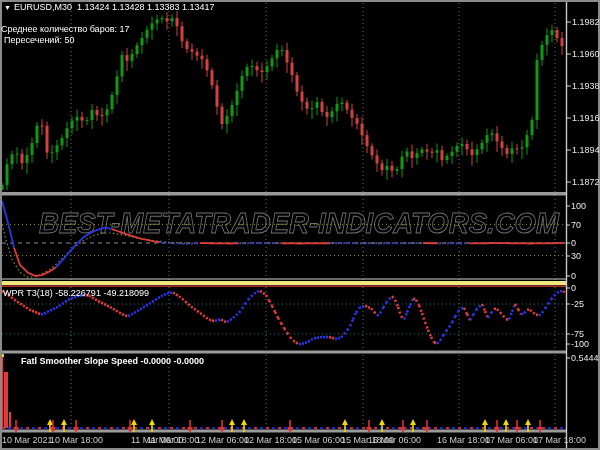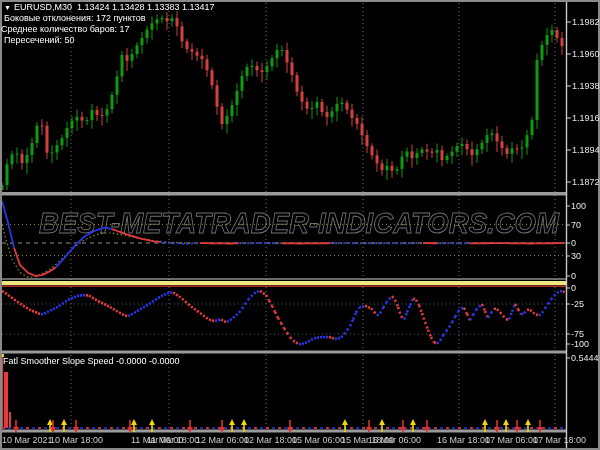--- a/index.html
+++ b/index.html
@@ -539,25 +539,25 @@
       <line x1="566" y1="304" x2="570" y2="304" stroke="#d0d0d0" stroke-width="1"></line>
       <line x1="566" y1="334" x2="570" y2="334" stroke="#d0d0d0" stroke-width="1"></line>
       <line x1="566" y1="344" x2="570" y2="344" stroke="#d0d0d0" stroke-width="1"></line>
       <line x1="566" y1="358" x2="570" y2="358" stroke="#d0d0d0" stroke-width="1"></line>
       <rect x="1" y="1" width="598" height="448" fill="none" stroke="#8a8a8a" stroke-width="2"></rect>
     </svg>
 
   <div class="hdr">
     <span class="mk">▼</span><span>EURUSD,M30</span>&nbsp;&nbsp;<span>1.13424 1.13428 1.13383 1.13417</span>
   </div>
-  <div class="lbl" style="left:4px;top:13px;">Боковые отклонения: 172 пунктов</div>
   <div class="lbl" style="left:1px;top:24px;">Среднее количество баров: 17</div>
   <div class="lbl" style="left:4px;top:35px;">Пересечений: 50</div>
 
-  <div class="lbl" style="left:3px;top:356px;">Fatl Smoother Slope Speed -0.0000 -0.0000</div>
+  <div class="lbl" style="left:3px;top:288px;">WPR T3(18) -58.226791 -49.218099</div>
+  <div class="lbl" style="left:21px;top:356px;font-weight:bold;">Fatl Smoother Slope Speed -0.0000 -0.0000</div>
   <div class="lbl cur" style="left:584px;top:421px;margin-top:30px;">0.00374</div>
 
   <div id="price-axis">
       <div class="axis-lbl" style="left: 572px; top: 17px;">1.19825</div>
       <div class="axis-lbl" style="left: 572px; top: 49px;">1.19605</div>
       <div class="axis-lbl" style="left: 572px; top: 81px;">1.19385</div>
       <div class="axis-lbl" style="left: 572px; top: 113px;">1.19165</div>
       <div class="axis-lbl" style="left: 572px; top: 145px;">1.18945</div>
       <div class="axis-lbl" style="left: 572px; top: 177px;">1.18725</div>
     </div>

